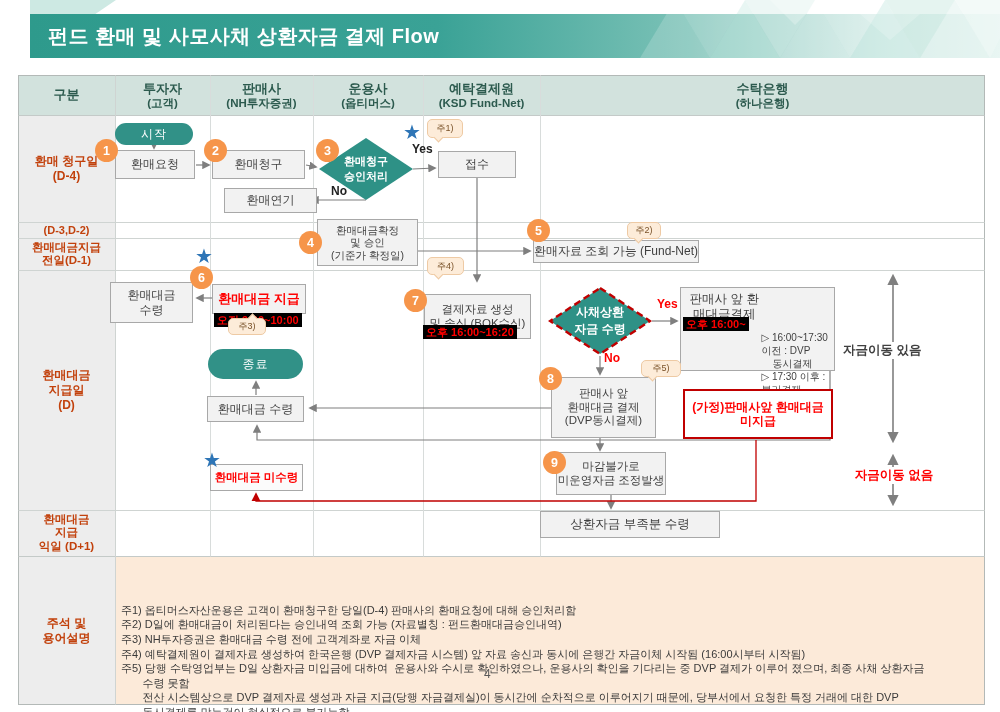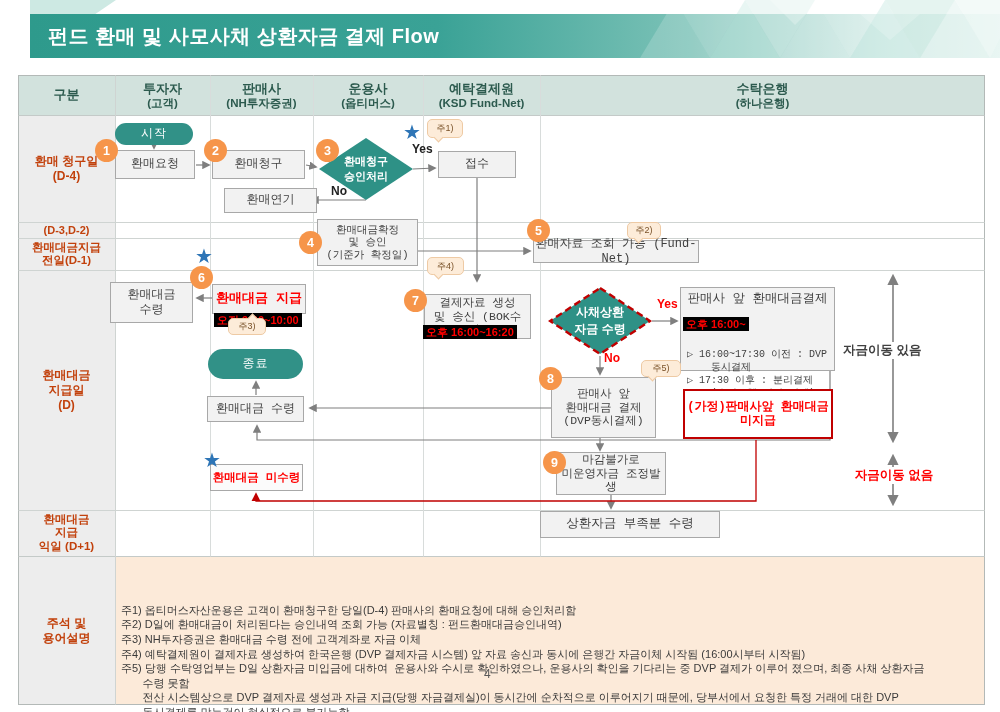--- a/index.html
+++ b/index.html
@@ -19,21 +19,21 @@
   .lbl-bg2{left:18px;top:556px;width:97px;height:149px;background:#ededed;}
   .notes-bg{left:115px;top:556px;width:870px;height:149px;background:#fcead9;}
   
   .cell{display:flex;flex-direction:column;align-items:center;justify-content:center;text-align:center;}
   .hdr{color:#2c5a4e;font-weight:bold;}
   .hdr .n{font-size:13px;line-height:15px;}
   .hdr .s{font-size:11.5px;line-height:14px;}
   .rowlbl{color:#c2410c;font-weight:600;font-size:12px;line-height:15px;white-space:pre-line;}
   
   .box{background:#f2f2f2;border:1px solid #a8a8a8;display:flex;align-items:center;justify-content:center;
-       text-align:center;font-size:12px;line-height:1.18;white-space:pre-line;z-index:3;font-family:Liberation Mono, monospace;}
+       text-align:center;font-size:12px;line-height:1.18;white-space:pre-line;z-index:3;}
   .oval{background:#319187;color:#fff;border:none;border-radius:14px;font-size:12px;letter-spacing:1px;}
   .badge{width:23px;height:23px;border-radius:50%;background:#f6954a;color:#fff;font-weight:bold;
          font-size:12.5px;display:flex;align-items:center;justify-content:center;z-index:4;}
   .dia{z-index:3;}
   .dia .dtxt{position:absolute;inset:0;display:flex;align-items:center;justify-content:center;
              color:#fff;font-weight:bold;text-align:center;white-space:pre-line;}
   .callout{background:#fdecd9;border:1px solid #eecaa4;border-radius:5px;font-size:9px;color:#7a5229;
            display:flex;align-items:center;justify-content:center;z-index:5;}
   .callout::after{content:"";position:absolute;width:6px;height:6px;background:#fdecd9;
            border-right:1px solid #eecaa4;border-bottom:1px solid #eecaa4;
@@ -207,21 +207,21 @@
 
   <div class="abs dia" style="left:548px;top:286px;width:104px;height:70px">
     <svg width="104" height="70">
         <polygon points="52,2 102,35 52,68 2,35" fill="#2e9186" stroke="#c00000" stroke-width="2.4" stroke-dasharray="7,4"></polygon>
       </svg>
     <div class="dtxt" style="font-size:12px">사채상환
 자금 수령</div>
   </div>
   <div class="abs lbl redbold" style="left:657px;top:297px">Yes</div>
   <div class="abs hl" style="left:683px;top:272px">오후 16:00~</div>
-  <div class="abs box" style="left:680px;top:287px;width:155px;height:84px;flex-direction:column;align-items:stretch;justify-content:flex-start;padding:4px 6px">
+  <div class="abs box" style="left:680px;top:287px;width:155px;height:84px;flex-direction:row;align-items:stretch;justify-content:flex-start;padding:4px 6px">
     <div style="font-size:12.5px;text-align:center;margin-bottom:2px">판매사 앞 환매대금결제</div>
     <div style="font-size:10px;text-align:left;line-height:13px;white-space:pre-wrap">
       
     <div>▷ 16:00~17:30 이전 : DVP</div><div>    동시결제</div><div>▷ 17:30 이후 : 분리결제</div><div>    (수탁은행 직접 이체)</div></div>
   </div>
   <div class="abs lbl redbold" style="left:604px;top:351px">No</div>
   <div class="abs badge" style="left:539px;top:367px">8</div>
   <div class="abs callout" style="left:641px;top:360px;width:40px;height:17px">주5)</div>
   <div class="abs box" style="left:551px;top:377px;width:105px;height:61px;font-size:11.5px">판매사 앞
 환매대금 결제

